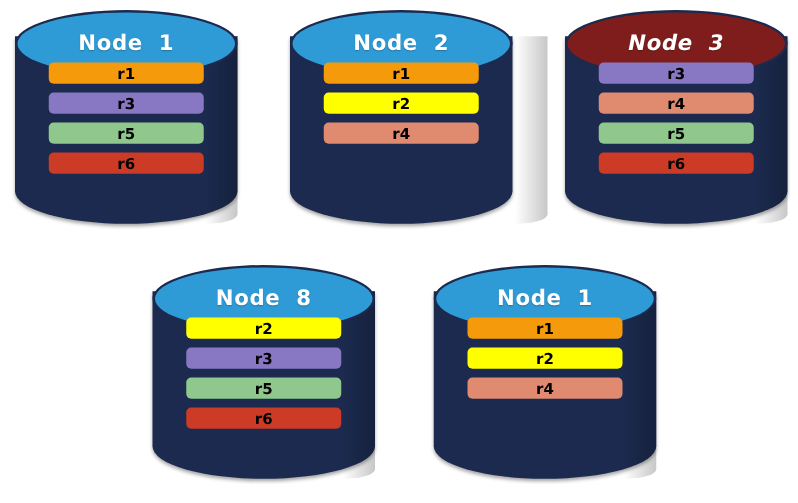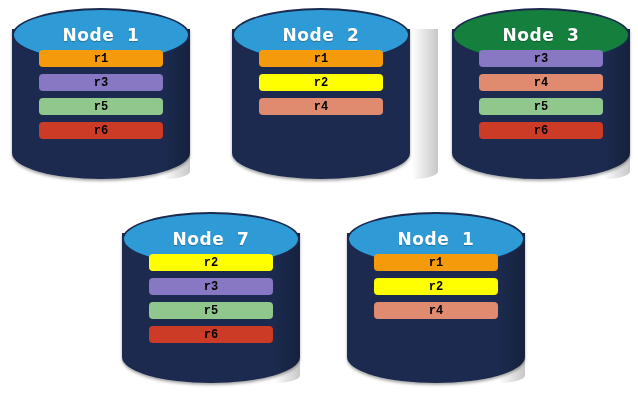--- a/index.html
+++ b/index.html
@@ -76,21 +76,20 @@
 
   
   .replicas {
     position: absolute;
     left: 27px;
     top: 42px;
     width: 124px;
     display: flex;
     flex-direction: column;
     gap: 7px;
-    font-family: Liberation Mono, monospace;
   }
 
   .replica-bar {
     height: 17px;
     border-radius: 4px;
     display: flex;
     align-items: center;
     justify-content: center;
     color: #000000;
     font-size: 12px;
@@ -123,35 +122,35 @@
       </div>
       <div class="replicas">
         <div class="replica-bar" style="background: rgb(245, 155, 11);">r1</div>
         <div class="replica-bar" style="background: rgb(255, 255, 0);">r2</div>
         <div class="replica-bar" style="background: rgb(224, 138, 112);">r4</div>
       </div>
     </div>
     <div class="node" style="left: 452px; top: 8px;">
       <div class="cyl-body" style="background: rgb(27, 42, 78);"></div>
       <div class="cyl-shade"></div>
-      <div class="cyl-top" style="background: #15803d;">
+      <div class="cyl-top" style="background: #7f1d1d; font-style: italic;">
         <span class="node-label">Node  3</span>
       </div>
       <div class="replicas">
         <div class="replica-bar" style="background: rgb(136, 120, 195);">r3</div>
         <div class="replica-bar" style="background: rgb(224, 138, 112);">r4</div>
         <div class="replica-bar" style="background: rgb(143, 199, 140);">r5</div>
         <div class="replica-bar" style="background: rgb(204, 59, 37);">r6</div>
       </div>
     </div>
     <div class="node" style="left: 122px; top: 212px;">
       <div class="cyl-body" style="background: rgb(27, 42, 78);"></div>
       <div class="cyl-shade"></div>
       <div class="cyl-top" style="background: rgb(46, 155, 214);">
-        <span class="node-label">Node  7</span>
+        <span class="node-label">Node  8</span>
       </div>
       <div class="replicas">
         <div class="replica-bar" style="background: rgb(255, 255, 0);">r2</div>
         <div class="replica-bar" style="background: rgb(136, 120, 195);">r3</div>
         <div class="replica-bar" style="background: rgb(143, 199, 140);">r5</div>
         <div class="replica-bar" style="background: rgb(204, 59, 37);">r6</div>
       </div>
     </div>
     <div class="node" style="left: 347px; top: 212px;">
       <div class="cyl-body" style="background: rgb(27, 42, 78);"></div>

